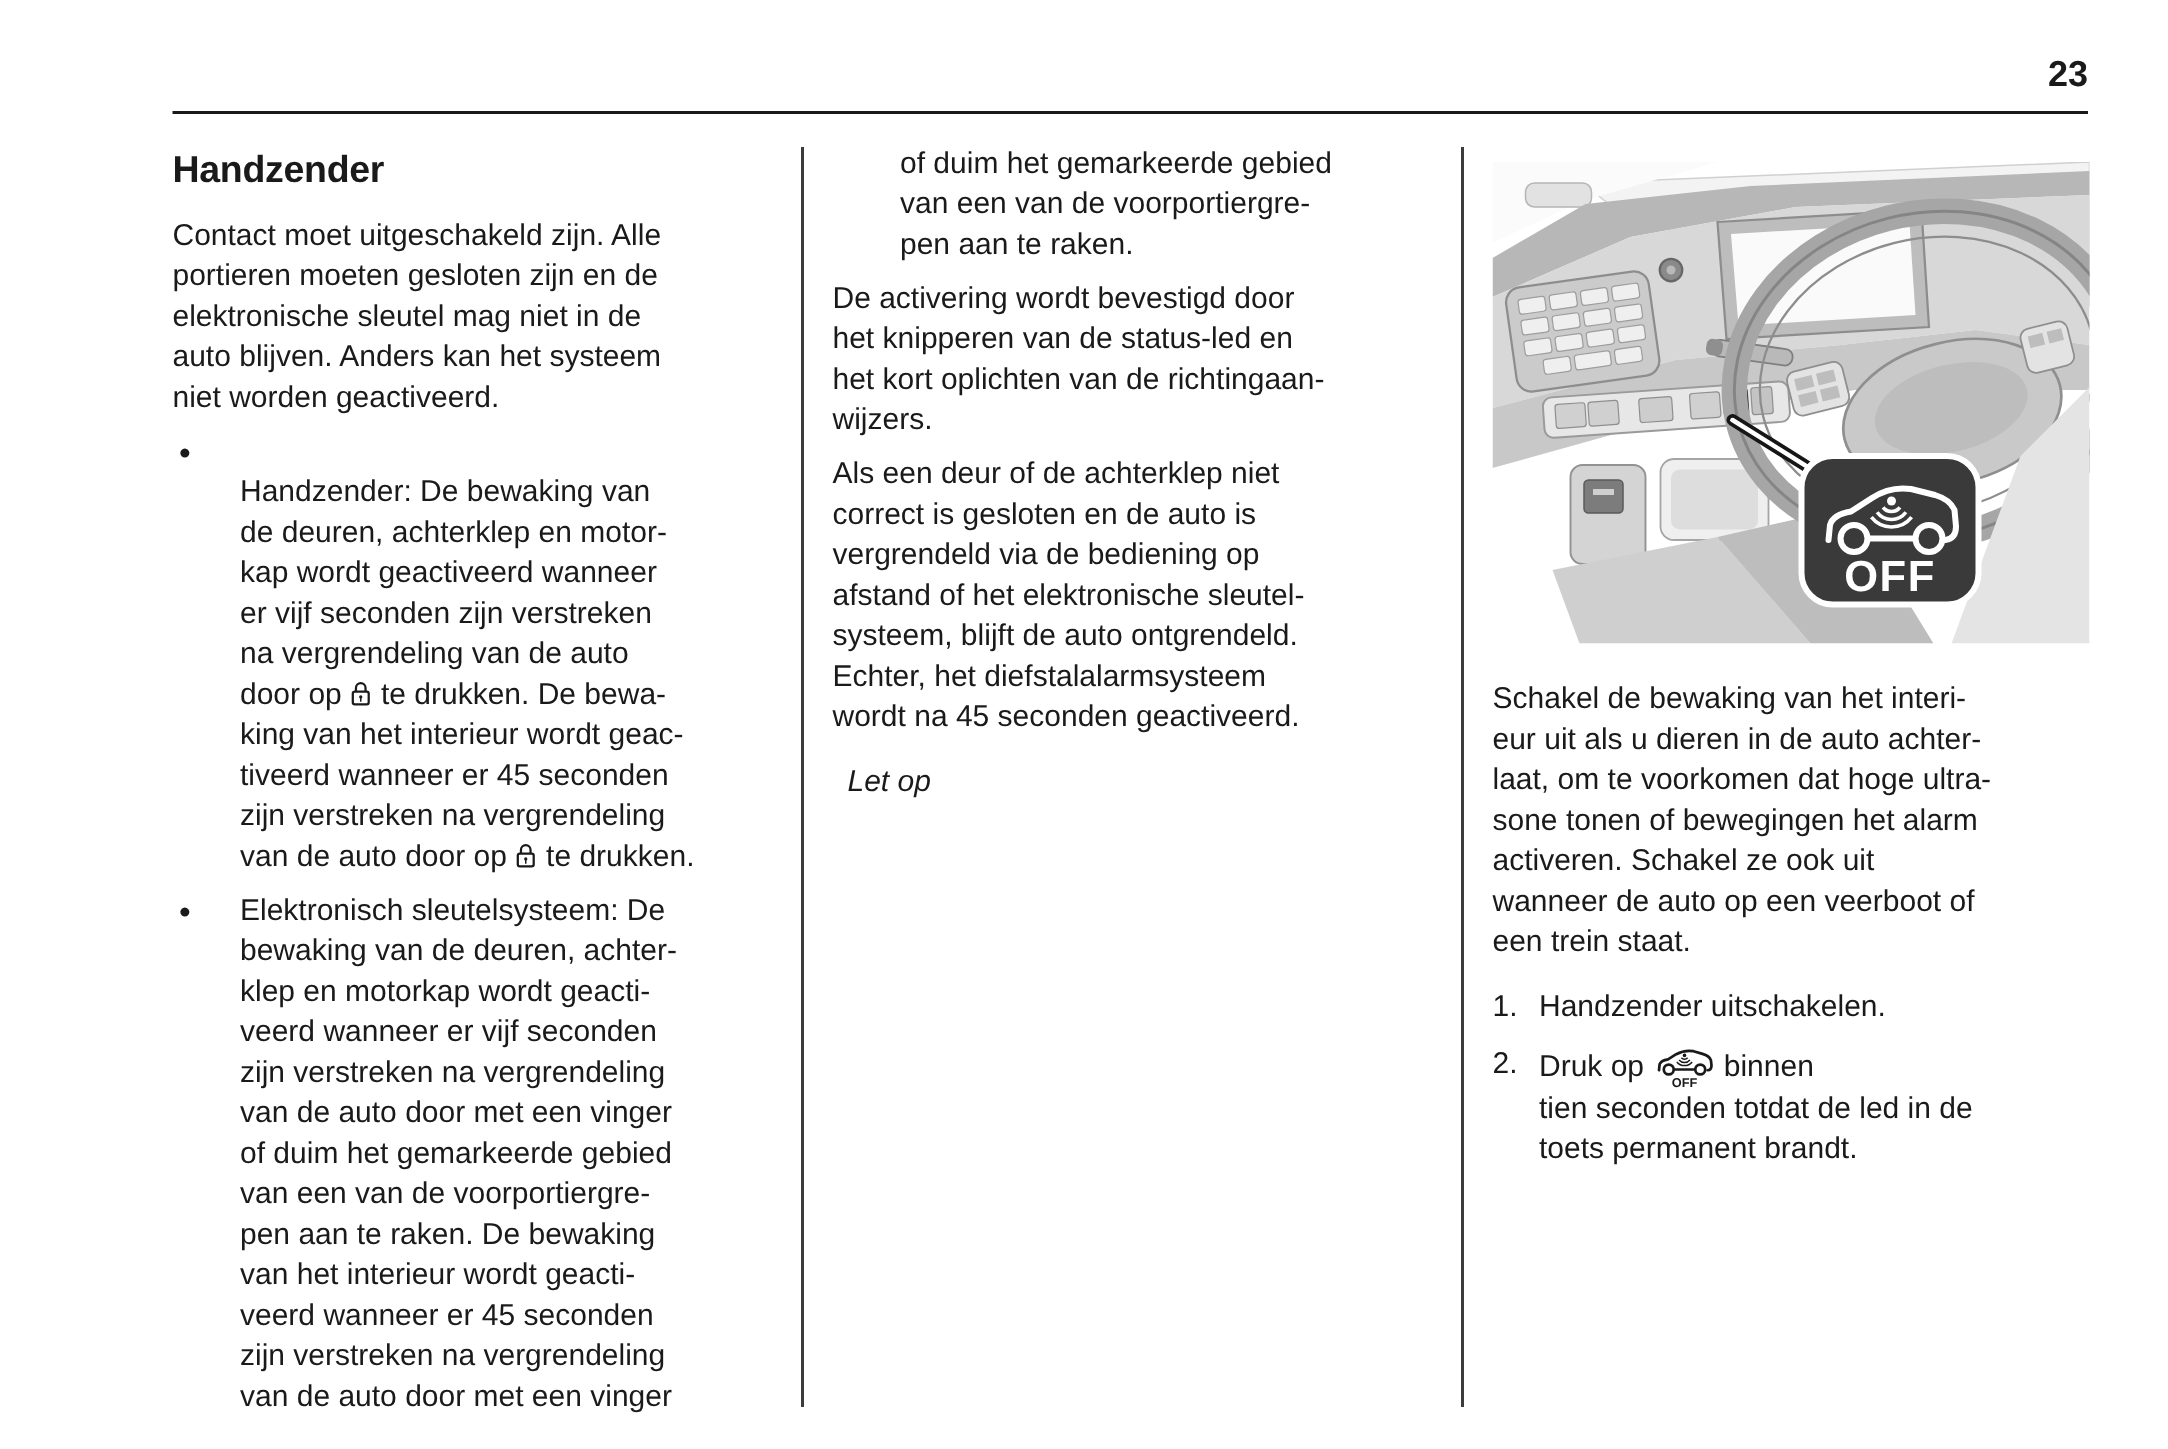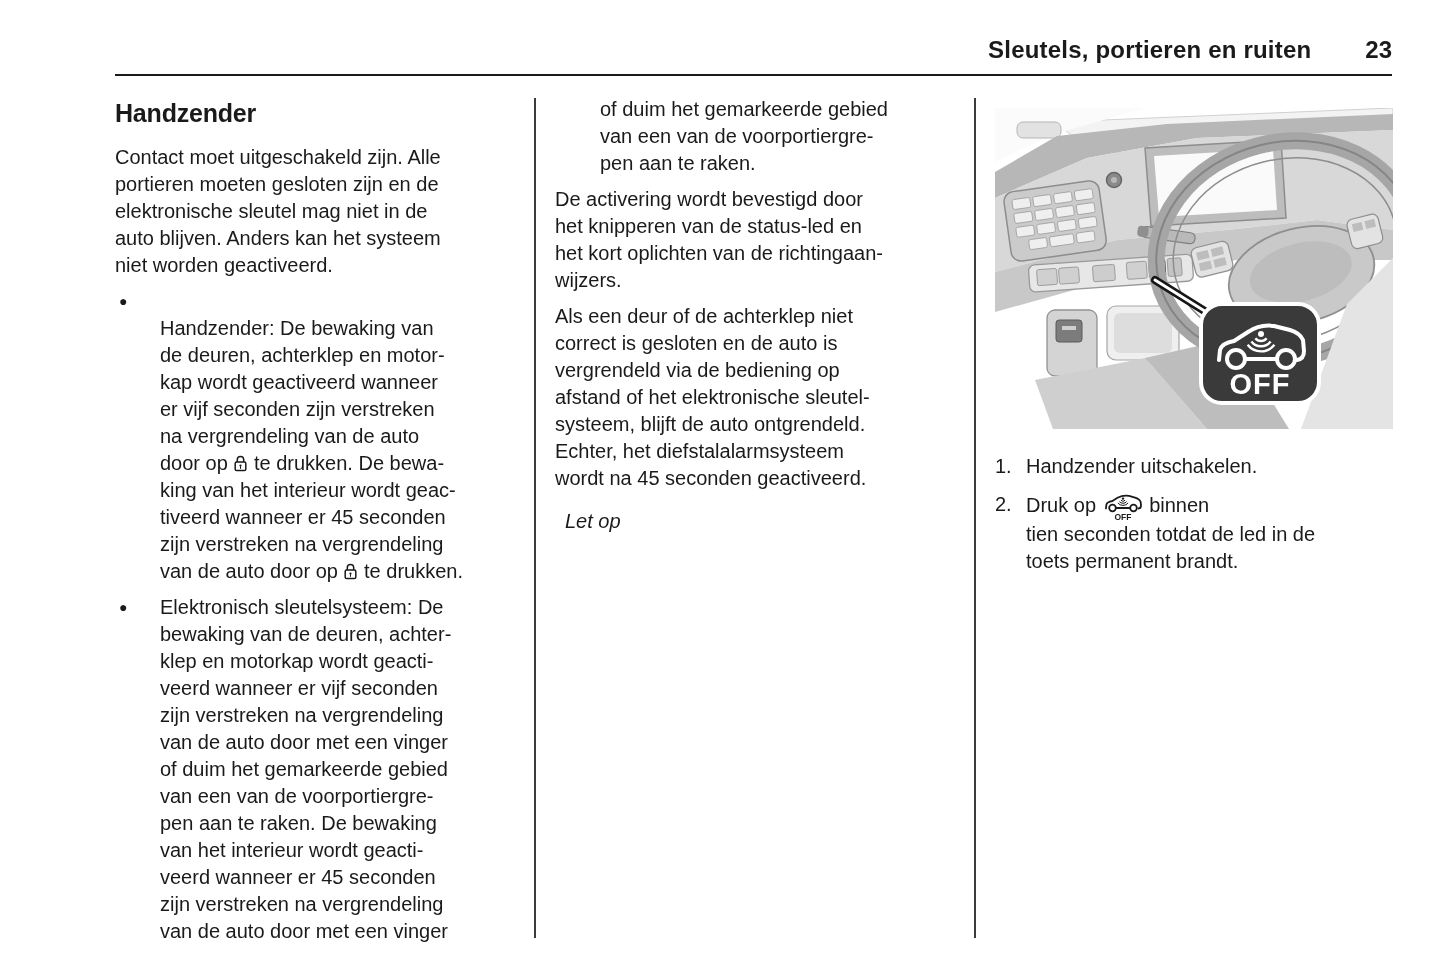--- a/index.html
+++ b/index.html
@@ -53,21 +53,20 @@
 
   .inline-icon { display:inline-block; vertical-align:-3px; }
   .inline-caroff { display:inline-block; vertical-align:-9px; }
 </style>
 </head>
 <body>
 
 <div class="page">
 
   <div class="header">
-    <span class="htitle">Sleutels, portieren en ruiten</span>
     <span class="hpage">23</span>
   </div>
 
   <div class="columns">
 
     <div class="col">
       <h2 class="sect">Handzender</h2>
       <p class="body">Contact moet uitgeschakeld zijn. Alle
 portieren moeten gesloten zijn en de
 elektronische sleutel mag niet in de
@@ -251,20 +250,27 @@
                 <path d="M260.4 230.2 A7 7 0 0 0 271.6 230.2"></path>
                 <path d="M256.4 233.5 A12 12 0 0 0 275.6 233.5"></path>
                 <path d="M252.6 236.8 A17 17 0 0 0 279.4 236.8"></path>
               </g>
             </g>
             <text x="265" y="286" text-anchor="middle" font-family="Liberation Sans, DejaVu Sans, sans-serif" font-size="29" font-weight="bold" fill="#ffffff" letter-spacing="1">OFF</text>
           </g>
         </svg>
       </div>
 
+      <p class="body">Schakel de bewaking van het interi-
+eur uit als u dieren in de auto achter-
+laat, om te voorkomen dat hoge ultra-
+sone tonen of bewegingen het alarm
+activeren. Schakel ze ook uit
+wanneer de auto op een veerboot of
+een trein staat.</p>
 
       <div class="steps">
         <div class="step">
           <span class="step-num">1.</span>
           <span class="step-text">Handzender uitschakelen.</span>
         </div>
         <div class="step">
           <span class="step-num">2.</span>
           <span class="step-text"><span>Druk op </span><svg class="inline-caroff" width="42" height="30" viewBox="0 0 42 30">
                 <g fill="none" stroke="#1a1a1a" stroke-width="1.8" stroke-linecap="round" stroke-linejoin="round">

